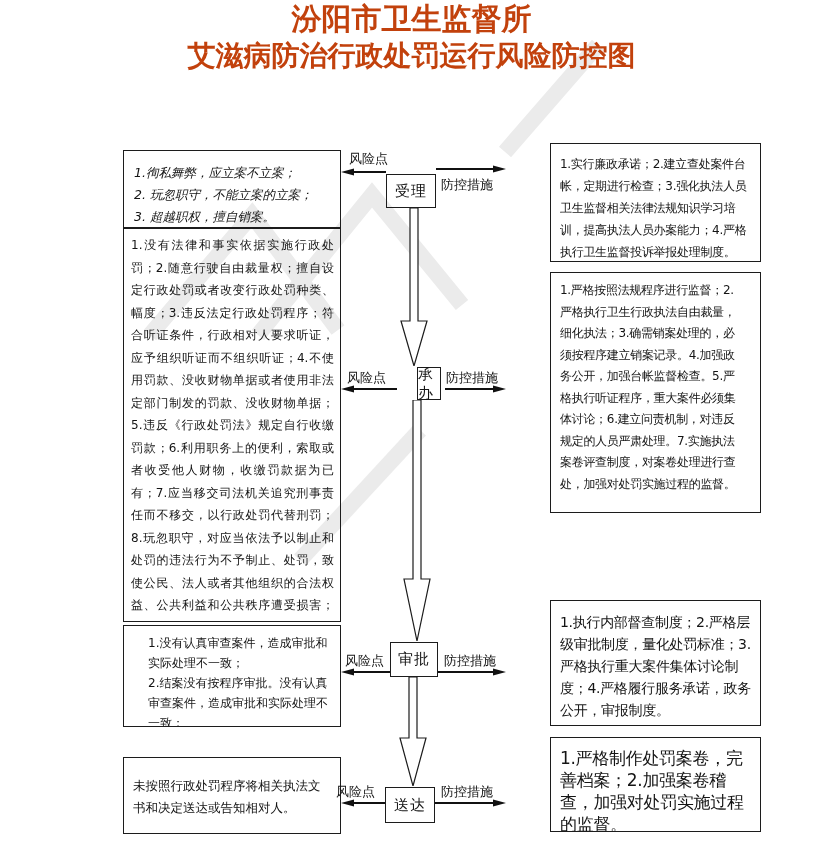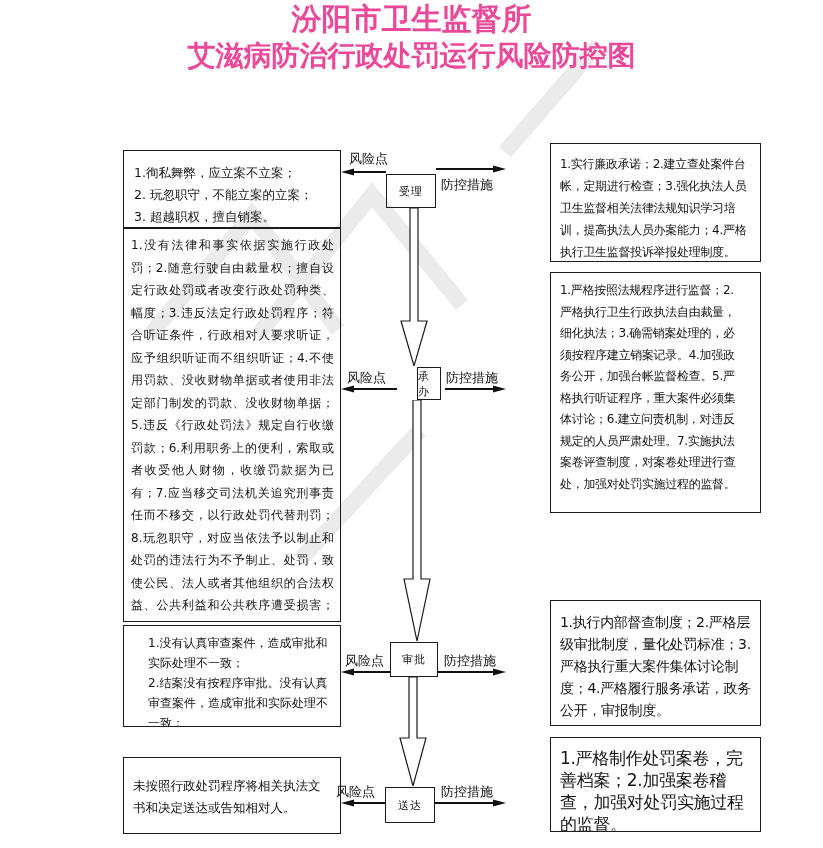--- a/index.html
+++ b/index.html
@@ -3,45 +3,45 @@
 <meta charset="utf-8">
 <style>
   html,body{margin:0;padding:0;background:#fff;}
   .canvas{
     position:relative;width:823px;height:848px;background:#fff;
     font-family:"DejaVu Sans","Liberation Sans",sans-serif;color:#141414;
     overflow:hidden;margin:0 auto;
   }
   .abs{position:absolute;}
   
-  .title{left:0;top:8;width:823px;text-align:center;font-weight:bold;color:#ec4899;}
+  .title{left:0;top:8;width:823px;text-align:center;font-weight:bold;color:#c2410c;}
   .title .t1{font-size:30px;line-height:38px;}
   .title .t2{font-size:28px;line-height:36px;}
   
   .wm{left:0;top:0;z-index:0;pointer-events:none;}
   
   .txtbox{
     border:1px solid #1c1c1c;font-size:12.5px;line-height:22px;
     background:transparent;z-index:2;overflow:hidden;box-sizing:border-box;
   }
   .pre{white-space:pre-line;}
   .lbox{left:123px;width:218px;}
   .rbox{left:506px;width:211px;letter-spacing:-0.3px;margin-left:44px;}
-  .box-l1{top:150px;height:78px;padding:11px 8px 0 10px;}
+  .box-l1{top:150px;height:78px;padding:11px 8px 0 10px;font-style:italic;}
   .box-l2{top:228px;height:394px;padding:5px 6px 0 7px;font-size:12px;line-height:22.5px;text-align:justify;}
   .box-l3{top:625px;height:102px;padding:7px 8px 0 24px;font-size:12px;line-height:20px;}
   .box-l4{top:757px;height:77px;padding:17px 16px 0 9px;}
   .box-r1{top:143px;height:119px;padding:9px 7px 0 9px;font-size:12px;}
   .box-r2{top:272px;height:241px;padding:7px 21px 0 9px;font-size:12px;line-height:21.5px;}
   .box-r3{top:600px;height:126px;padding:10px 7px 0 9px;font-size:14px;}
   .box-r4{top:737px;height:95px;padding:9px 7px 0 9px;font-size:17px;}
   
   .stagebox{
     border:1.5px solid #1c1c1c;display:flex;align-items:center;justify-content:center;
-    font-size:11px;letter-spacing:1px;z-index:3;background:transparent;box-sizing:border-box;
+    font-size:15px;letter-spacing:1px;z-index:3;background:transparent;box-sizing:border-box;
   }
   .st-accept{left:386px;top:174px;width:50px;height:34px;}
   .st-handle{left:417px;top:367px;width:24px;height:33px;}
   .st-approve{left:390px;top:642px;width:48px;height:35px;}
   .st-deliver{left:385px;top:787px;width:50px;height:36px;}
   
   .alabel{font-size:13px;z-index:3;white-space:nowrap;}
   .lb-r1-risk{left:349px;top:150px;}
   .lb-r1-ctrl{left:441px;top:176px;}
   .lb-r2-risk{left:347px;top:369px;}

